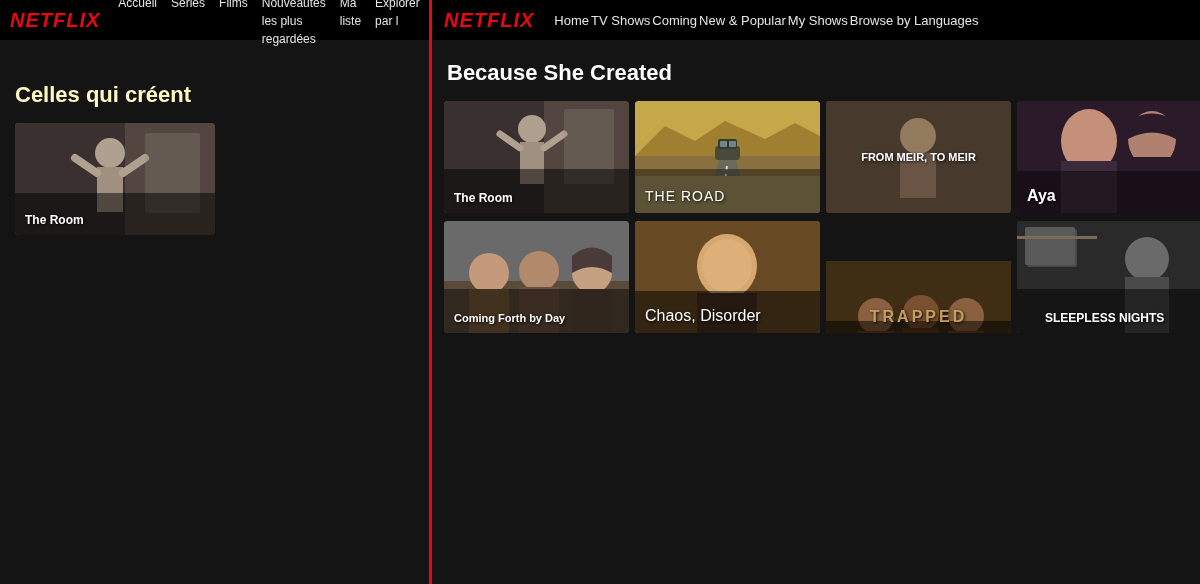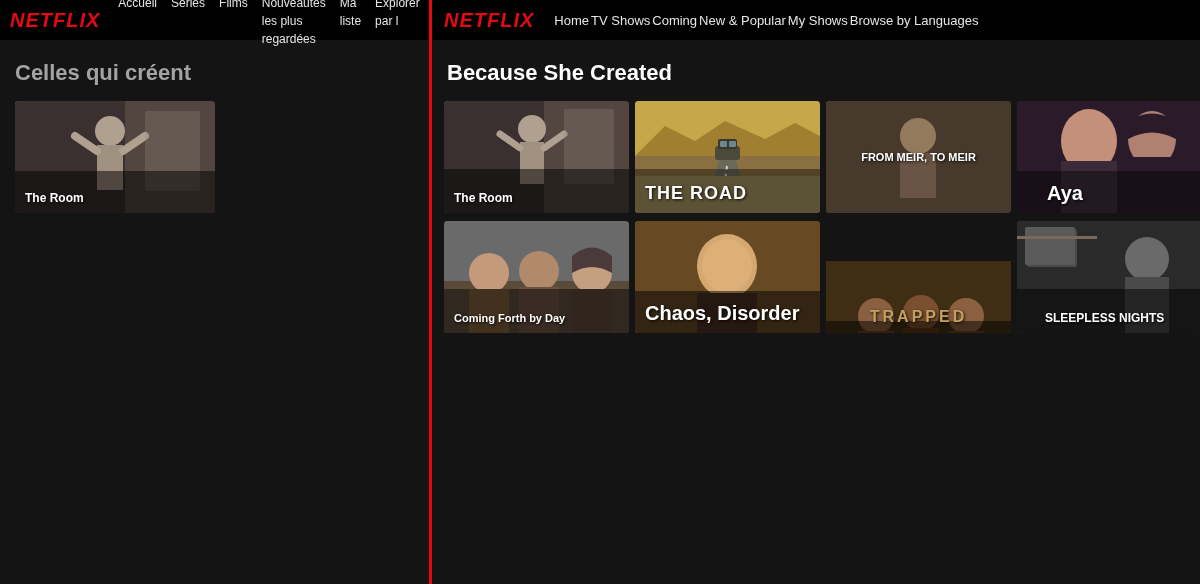--- a/index.html
+++ b/index.html
@@ -48,22 +48,23 @@
 
     .left-nav-links li a {
       color: #e5e5e5;
       text-decoration: none;
       font-size: 12px;
     }
 
     .left-page-title {
       font-size: 22px;
       font-weight: 600;
-      color: #a3a3a3;
+      color: #fef9c3;
       padding: 20px 15px 15px 15px;
+      margin-top: 22px;
     }
 
     .left-content {
       padding: 0 15px;
     }
 
     .movie-card-large {
       width: 200px;
       height: 112px;
       border-radius: 4px;
@@ -359,21 +360,21 @@
 
             <rect x="80" y="45" width="25" height="14" fill="#4a4a3a" rx="3"></rect>
             <rect x="83" y="38" width="19" height="10" fill="#3a3a2a" rx="2"></rect>
 
             <rect x="85" y="40" width="7" height="6" fill="#7a9aaa" rx="1" opacity="0.8"></rect>
             <rect x="94" y="40" width="7" height="6" fill="#7a9aaa" rx="1" opacity="0.8"></rect>
 
             <rect x="0" y="75" width="185" height="37" fill="#9a8a5a"></rect>
             <rect x="0" y="68" width="185" height="44" fill="rgba(0,0,0,0.4)"></rect>
           </svg>
-          <span class="card-title-overlay" style="font-size:18px;font-weight:700;letter-spacing:1px;text-align:right;">THE ROAD</span>
+          <span class="card-title-overlay" style="font-size:14px;font-weight:400;letter-spacing:1px;text-align:right;">THE ROAD</span>
         </div>
       </div>
 
       <div class="movie-card" style="width:185px;">
         <div class="card-bg from-meir-bg" style="height:112px;">
           <svg class="scene-svg" viewBox="0 0 185 112" xmlns="http://www.w3.org/2000/svg">
             <rect width="185" height="112" fill="#5a4a3a"></rect>
 
             <ellipse cx="92" cy="35" rx="18" ry="18" fill="#c4a880"></ellipse>
             <rect x="74" y="52" width="36" height="45" fill="#8a7060"></rect>
@@ -391,21 +392,21 @@
 
             <ellipse cx="72" cy="40" rx="28" ry="32" fill="#c4907a"></ellipse>
             <rect x="44" y="60" width="56" height="52" fill="#3a2a3a"></rect>
 
             <ellipse cx="135" cy="38" rx="24" ry="28" fill="#b08070"></ellipse>
             <rect x="111" y="56" width="48" height="56" fill="#2a1a2a"></rect>
 
             <path d="M111,20 Q135,5 159,20 L159,38 Q135,25 111,38 Z" fill="#2a1a2a"></path>
             <rect x="0" y="70" width="185" height="42" fill="rgba(0,0,0,0.4)"></rect>
           </svg>
-          <span class="card-title-overlay large-text" style="font-size:20px;margin-left:20px;">Aya</span>
+          <span class="card-title-overlay large-text" style="font-size:16px;">Aya</span>
         </div>
       </div>
     </div>
 
     <div class="movies-row">
 
       <div class="movie-card" style="width:185px;">
         <div class="card-bg coming-forth-bg" style="height:112px;">
           <svg class="scene-svg" viewBox="0 0 185 112" xmlns="http://www.w3.org/2000/svg">
             <rect width="185" height="112" fill="#5a4a3a"></rect>
@@ -432,21 +433,21 @@
           <svg class="scene-svg" viewBox="0 0 185 112" xmlns="http://www.w3.org/2000/svg">
             <rect width="185" height="112" fill="#7a5a2a"></rect>
 
             <rect x="0" y="0" width="185" height="112" fill="#5a4020" opacity="0.6"></rect>
             <ellipse cx="92" cy="45" rx="30" ry="32" fill="#d4a870"></ellipse>
             <rect x="62" y="72" width="60" height="40" fill="#4a3020"></rect>
 
             <ellipse cx="92" cy="45" rx="25" ry="27" fill="#e4b880" opacity="0.5"></ellipse>
             <rect x="0" y="70" width="185" height="42" fill="rgba(0,0,0,0.5)"></rect>
           </svg>
-          <span class="card-title-overlay" style="font-size:20px;font-weight:700;line-height:1.2;">Chaos, Disorder</span>
+          <span class="card-title-overlay" style="font-size:16px;font-weight:400;line-height:1.2;">Chaos, Disorder</span>
         </div>
       </div>
 
       <div class="movie-card" style="width:185px;">
         <div class="card-bg trapped-bg" style="height:112px;margin-top:40px;">
           <svg class="scene-svg" viewBox="0 0 185 112" xmlns="http://www.w3.org/2000/svg">
             <rect width="185" height="112" fill="#4a3a20"></rect>
 
             <rect x="0" y="0" width="185" height="112" fill="#3a2a10" opacity="0.7"></rect>
 

